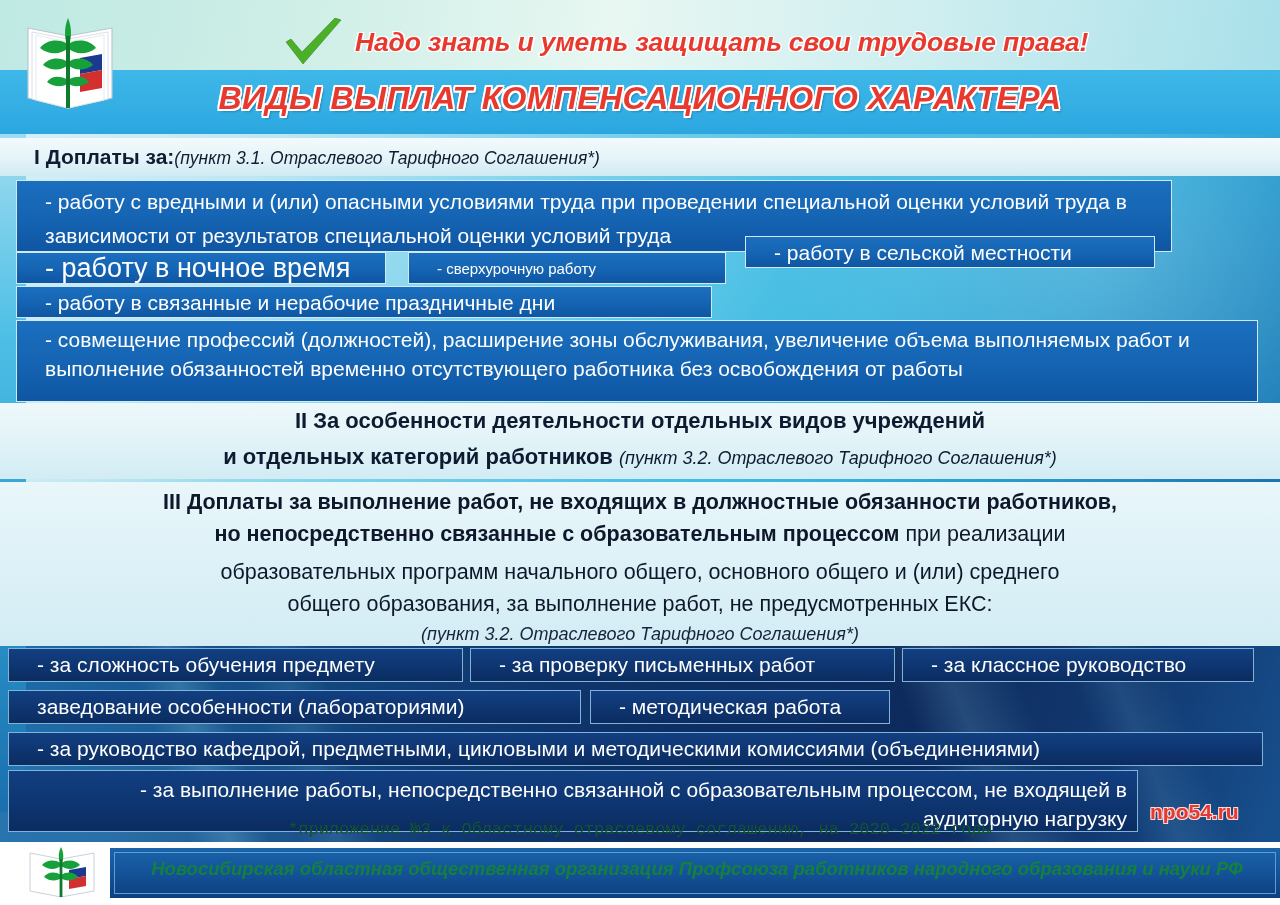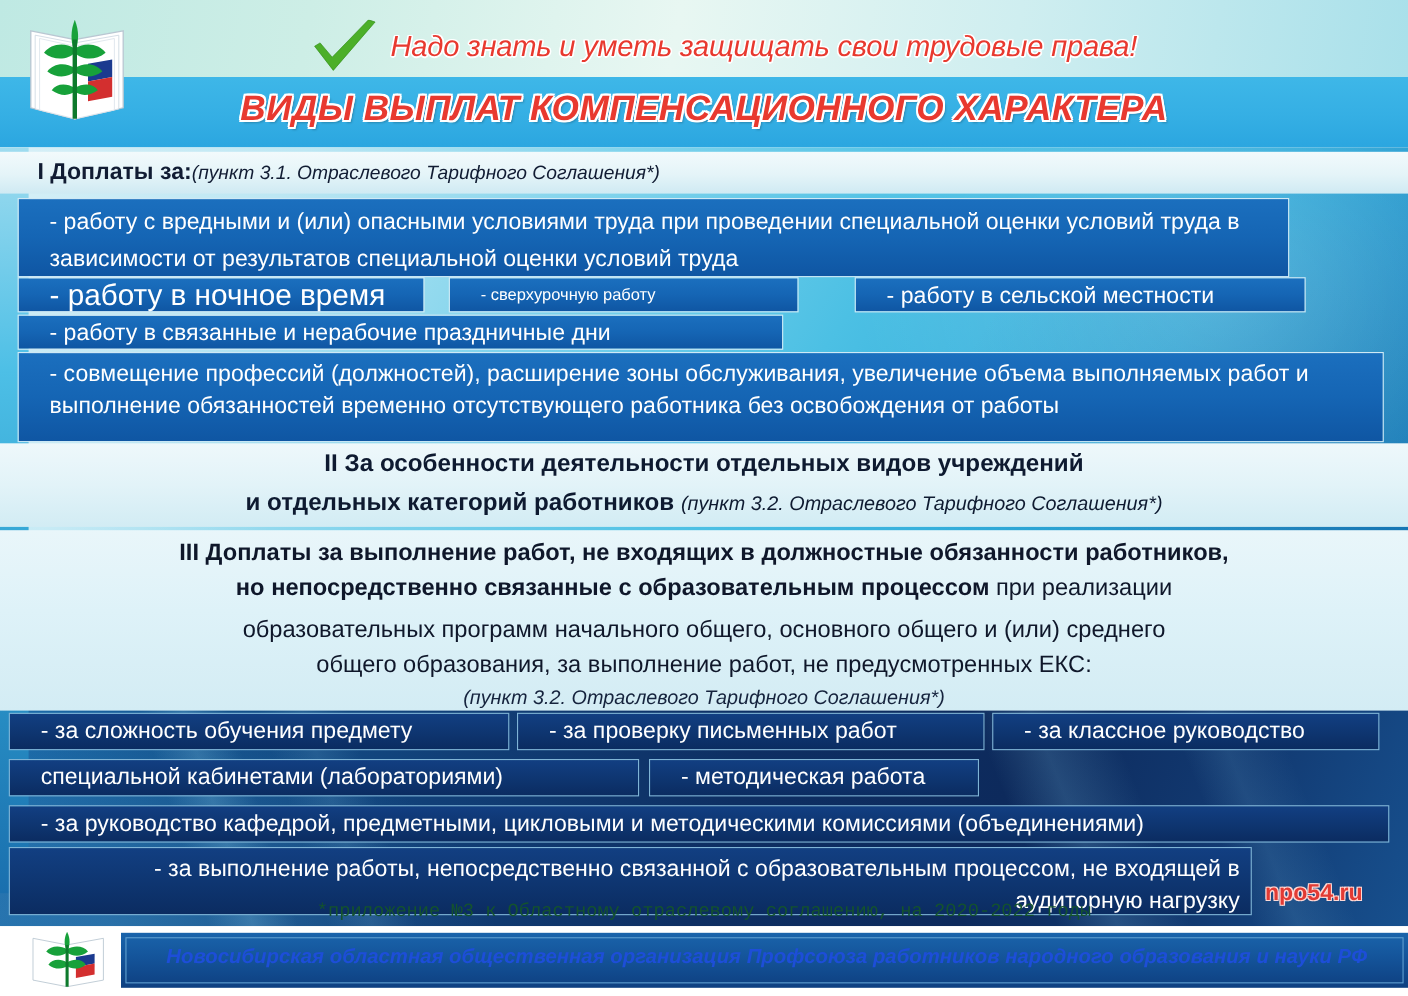--- a/index.html
+++ b/index.html
@@ -78,21 +78,21 @@
     position: absolute;
     left: 18px; top: 8px;
     width: 104px; height: 112px;
     z-index: 6;
   }
   .slogan {
     position: absolute;
     left: 355px; top: 27px;
     width: 860px;
     font-size: 26.5px;
-    font-weight: normal;
+    font-weight: bold;
     font-style: italic;
     color: #e8392f;
     letter-spacing: -0.2px;
     text-shadow:
       -1.2px -1.2px 0 #ffffff, 1.2px -1.2px 0 #ffffff,
       -1.2px  1.2px 0 #ffffff, 1.2px  1.2px 0 #ffffff,
        0 -1.4px 0 #ffffff, 0 1.4px 0 #ffffff,
       -1.4px 0 0 #ffffff, 1.4px 0 0 #ffffff;
     white-space: nowrap;
     z-index: 6;
@@ -258,21 +258,21 @@
     width: 1162px; height: 42px;
     border: 1px solid #5f9fd0;
     box-sizing: border-box;
     z-index: 8;
   }
   .footer-text {
     position: absolute;
     left: 118px; top: 858px;
     width: 1158px;
     text-align: center;
-    color: #1d4ed8;
+    color: #15803d;
     font-size: 18.5px;
     font-weight: bold;
     font-style: italic;
     z-index: 9;
     white-space: nowrap;
   }
   .footer-logo {
     position: absolute;
     left: 24px; top: 845px;
     width: 76px; height: 58px;
@@ -331,21 +331,21 @@
   <div class="sec1-bar-text">
     <span class="lead">I Доплаты за:</span><span class="note">(пункт 3.1. Отраслевого Тарифного Соглашения*)</span>
   </div>
 
   <div class="chip multi" style="left:16px; top:180px; width:1156px; height:72px; line-height:34px; font-size:21px;">- работу с вредными и (или) опасными условиями труда при проведении специальной оценки условий труда в зависимости от результатов специальной оценки условий труда</div>
 
   <div class="chip" style="left:16px; top:252px; width:370px; height:32px; line-height:23px; font-size:27px;">- работу в ночное время</div>
 
   <div class="chip" style="left:408px; top:252px; width:318px; height:32px; line-height:23px; font-size:15px;">- сверхурочную работу</div>
 
-  <div class="chip" style="left:745px; top:252px; width:410px; height:32px; line-height:23px; font-size:21px;margin-left:32px;">- работу в сельской местности</div>
+  <div class="chip" style="left:745px; top:236px; width:410px; height:32px; line-height:23px; font-size:21px;">- работу в сельской местности</div>
 
   <div class="chip" style="left:16px; top:286px; width:696px; height:32px; line-height:23px; font-size:21px;">- работу в связанные и нерабочие праздничные дни</div>
 
   <div class="chip multi" style="left:16px; top:320px; width:1242px; height:82px; line-height:29px; font-size:21px;">- совмещение профессий (должностей), расширение зоны обслуживания, увеличение объема выполняемых работ и выполнение обязанностей временно отсутствующего работника без освобождения от работы</div>
 
   <div class="sec2"></div>
   <div class="sec2-l1">II За особенности деятельности отдельных видов учреждений</div>
   <div class="sec2-l2">
     <span>и отдельных категорий работников</span>
     <span class="note">(пункт 3.2. Отраслевого Тарифного Соглашения*)</span>
@@ -361,21 +361,21 @@
   <div class="sec3-line" style="top:560px;">образовательных программ начального общего, основного общего и (или) среднего</div>
   <div class="sec3-line" style="top:592px;">общего образования,  за выполнение работ, не предусмотренных ЕКС:</div>
   <div class="sec3-note" style="top:624px;">(пункт 3.2. Отраслевого Тарифного Соглашения*)</div>
 
   <div class="chip dark" style="left:8px; top:648px; width:455px; height:34px; line-height:24px; font-size:21px;">- за сложность обучения предмету</div>
 
   <div class="chip dark" style="left:470px; top:648px; width:425px; height:34px; line-height:24px; font-size:21px;">- за проверку письменных работ</div>
 
   <div class="chip dark" style="left:902px; top:648px; width:352px; height:34px; line-height:24px; font-size:21px;">- за классное руководство</div>
 
-  <div class="chip dark" style="left:8px; top:690px; width:573px; height:34px; line-height:24px; font-size:21px;">специальной кабинетами (лабораториями)</div>
+  <div class="chip dark" style="left:8px; top:690px; width:573px; height:34px; line-height:24px; font-size:21px;">заведование особенности (лабораториями)</div>
 
   <div class="chip dark" style="left:590px; top:690px; width:300px; height:34px; line-height:24px; font-size:21px;">- методическая работа</div>
 
   <div class="chip dark" style="left:8px; top:732px; width:1255px; height:34px; line-height:24px; font-size:21px;">- за руководство кафедрой, предметными, цикловыми и методическими комиссиями (объединениями)</div>
 
   <div class="chip dark multi" style="left:8px; top:770px; width:1130px; height:62px; line-height:29px; font-size:21px; text-align:right;">- за выполнение работы, непосредственно связанной с образовательным процессом, не входящей в аудиторную нагрузку</div>
 
   <div class="watermark">npo54.ru</div>
 
   <div class="footnote">*приложение №3 к Областному отраслевому соглашению, на 2020-2022 годы</div>

